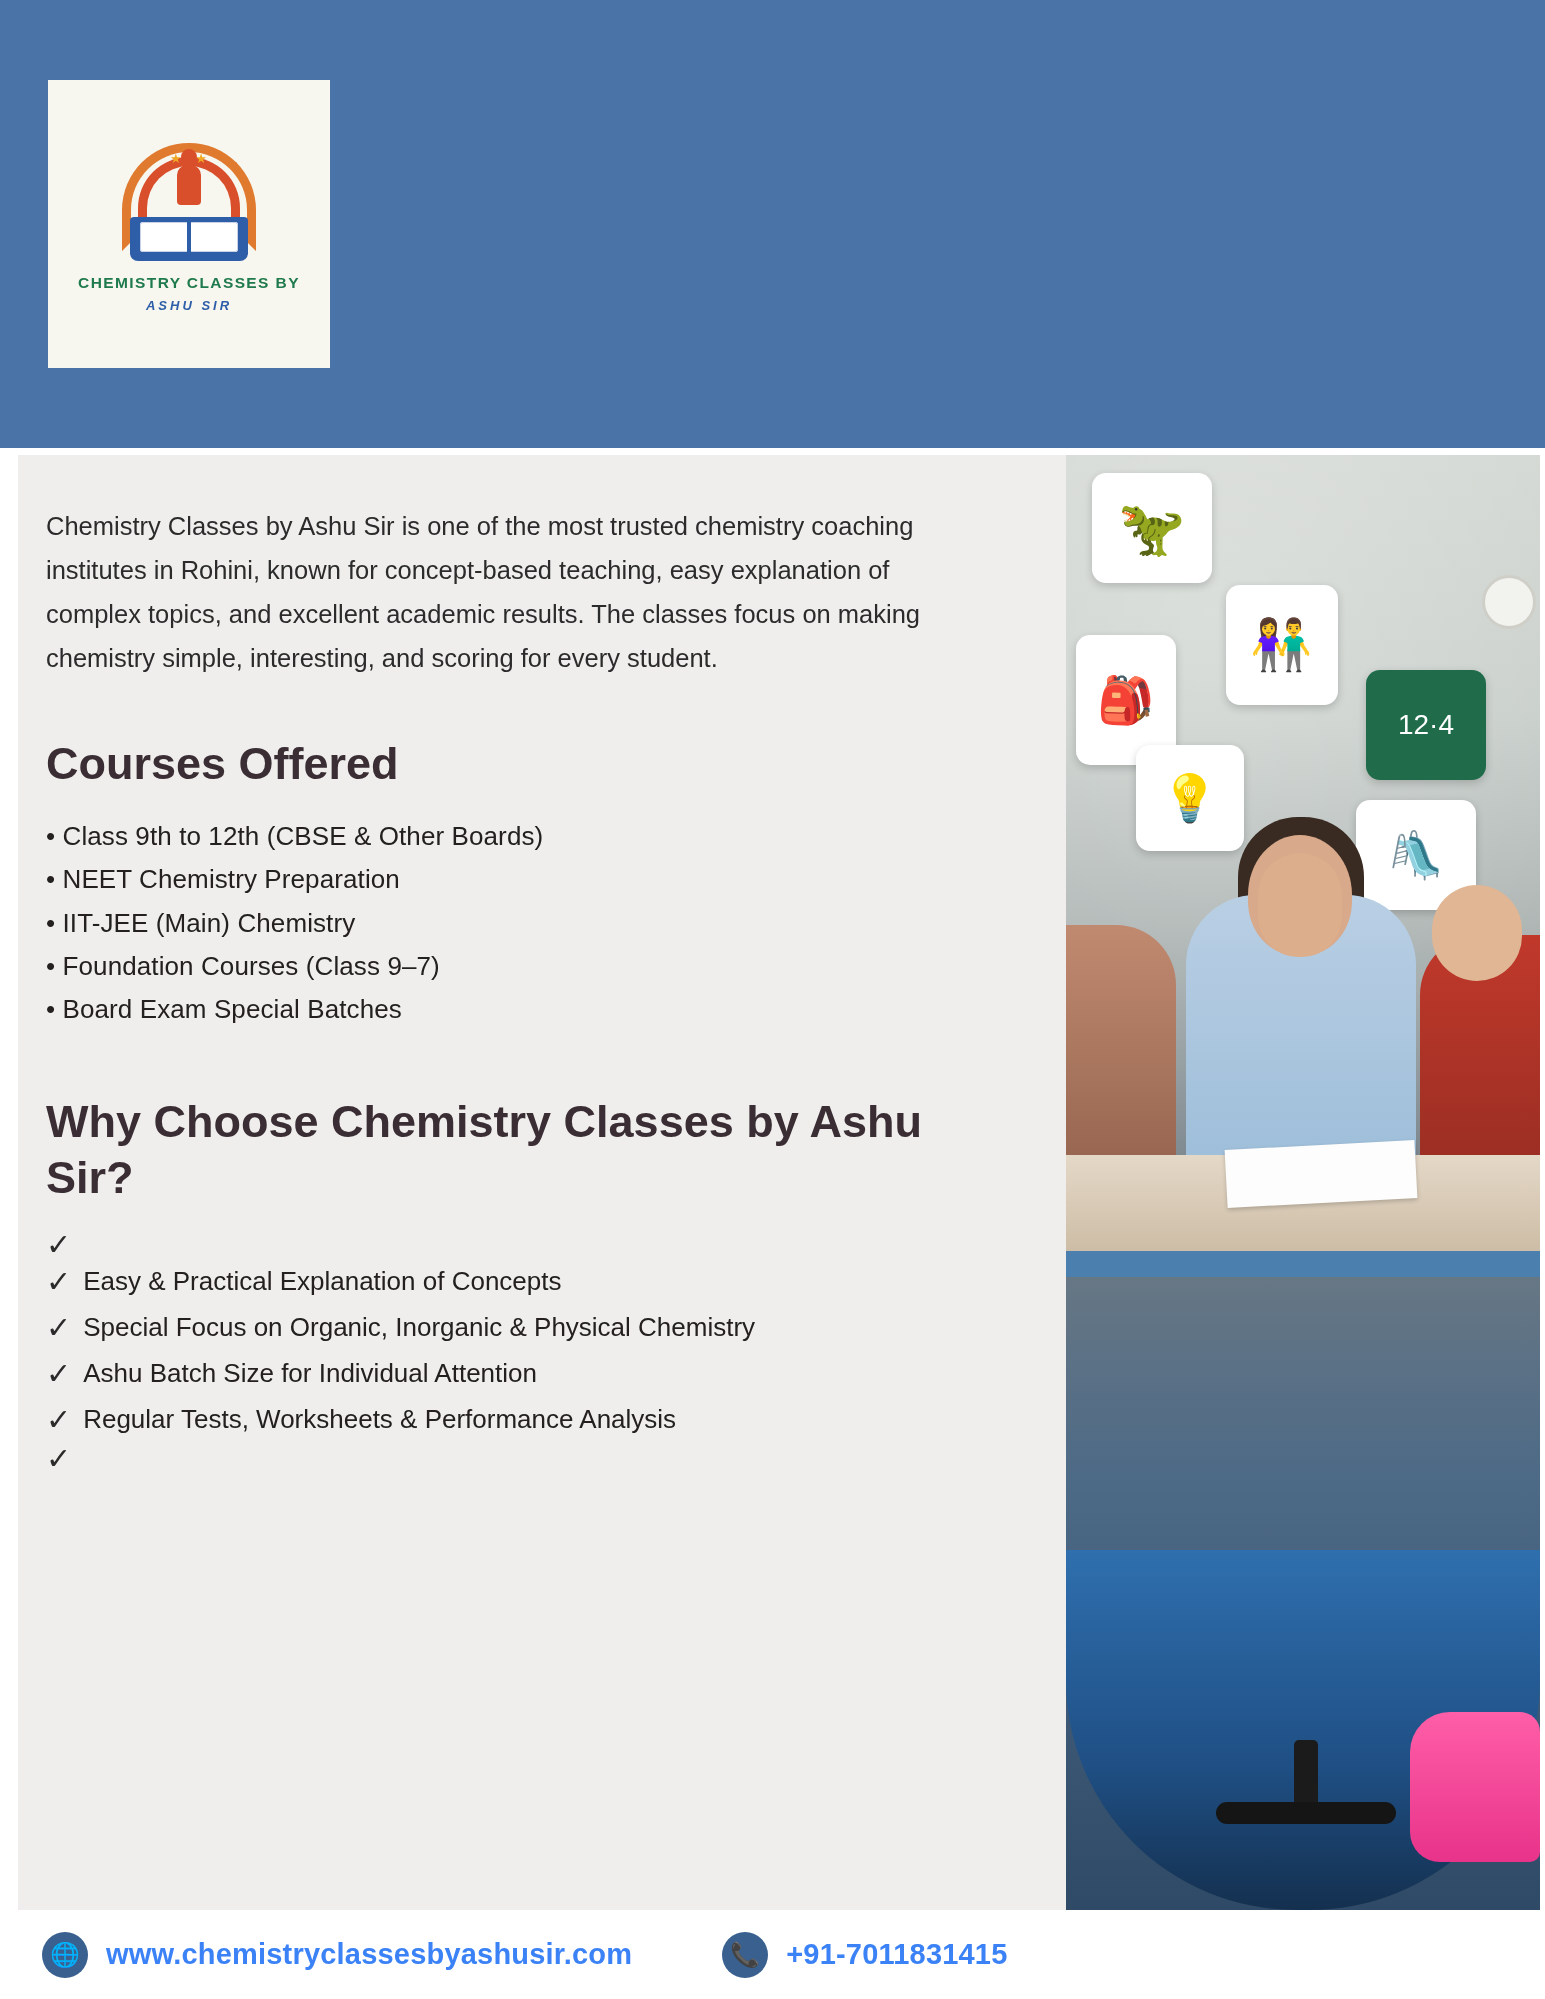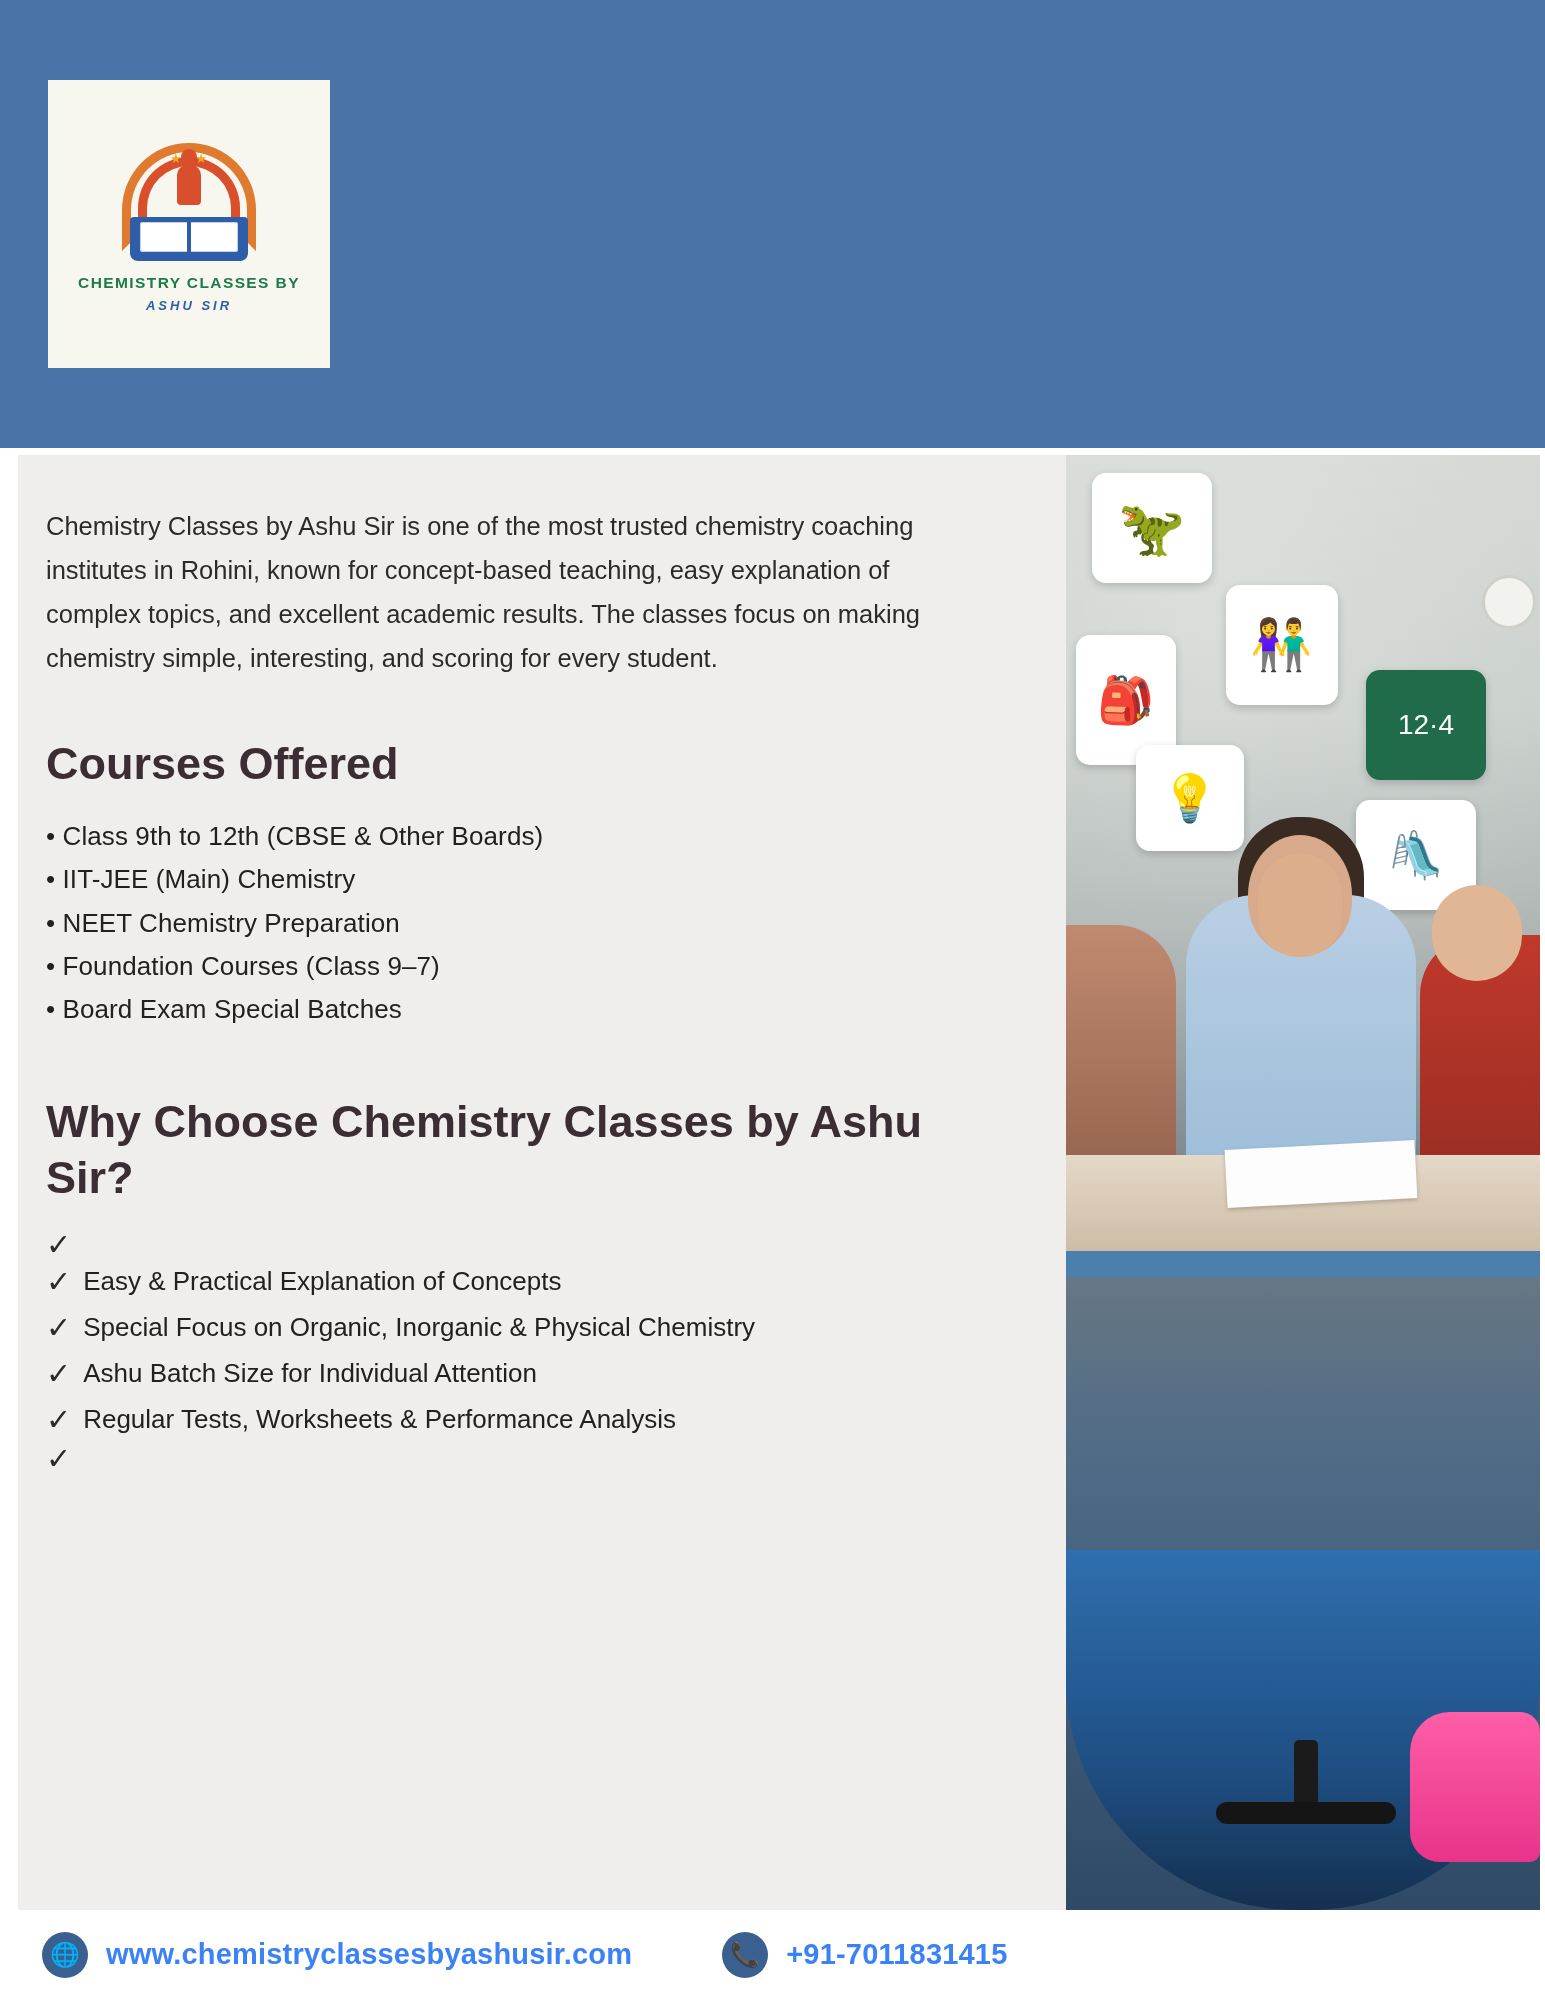--- a/index.html
+++ b/index.html
@@ -391,22 +391,22 @@
   </div>
 
   <div class="body-panel">
 
     <div class="left-col">
       <p class="intro">Chemistry Classes by Ashu Sir is one of the most trusted chemistry coaching institutes in Rohini, known for concept-based teaching, easy explanation of complex topics, and excellent academic results. The classes focus on making chemistry simple, interesting, and scoring for every student.</p>
 
       <h2 class="section-title">Courses Offered</h2>
       <ul class="bullets">
         <li>• Class 9th to 12th (CBSE &amp; Other Boards)</li>
+        <li>• NEET Chemistry Preparation</li>
         <li>• IIT-JEE (Main) Chemistry</li>
-        <li>• NEET Chemistry Preparation</li>
         <li>• Foundation Courses (Class 9–7)</li>
         <li>• Board Exam Special Batches</li>
       </ul>
 
       <h2 class="section-title wide">Why Choose Chemistry Classes by Ashu Sir?</h2>
       <ul class="checks">
         <li>
           <span class="check-mark">✓</span>
         </li>
         <li>

